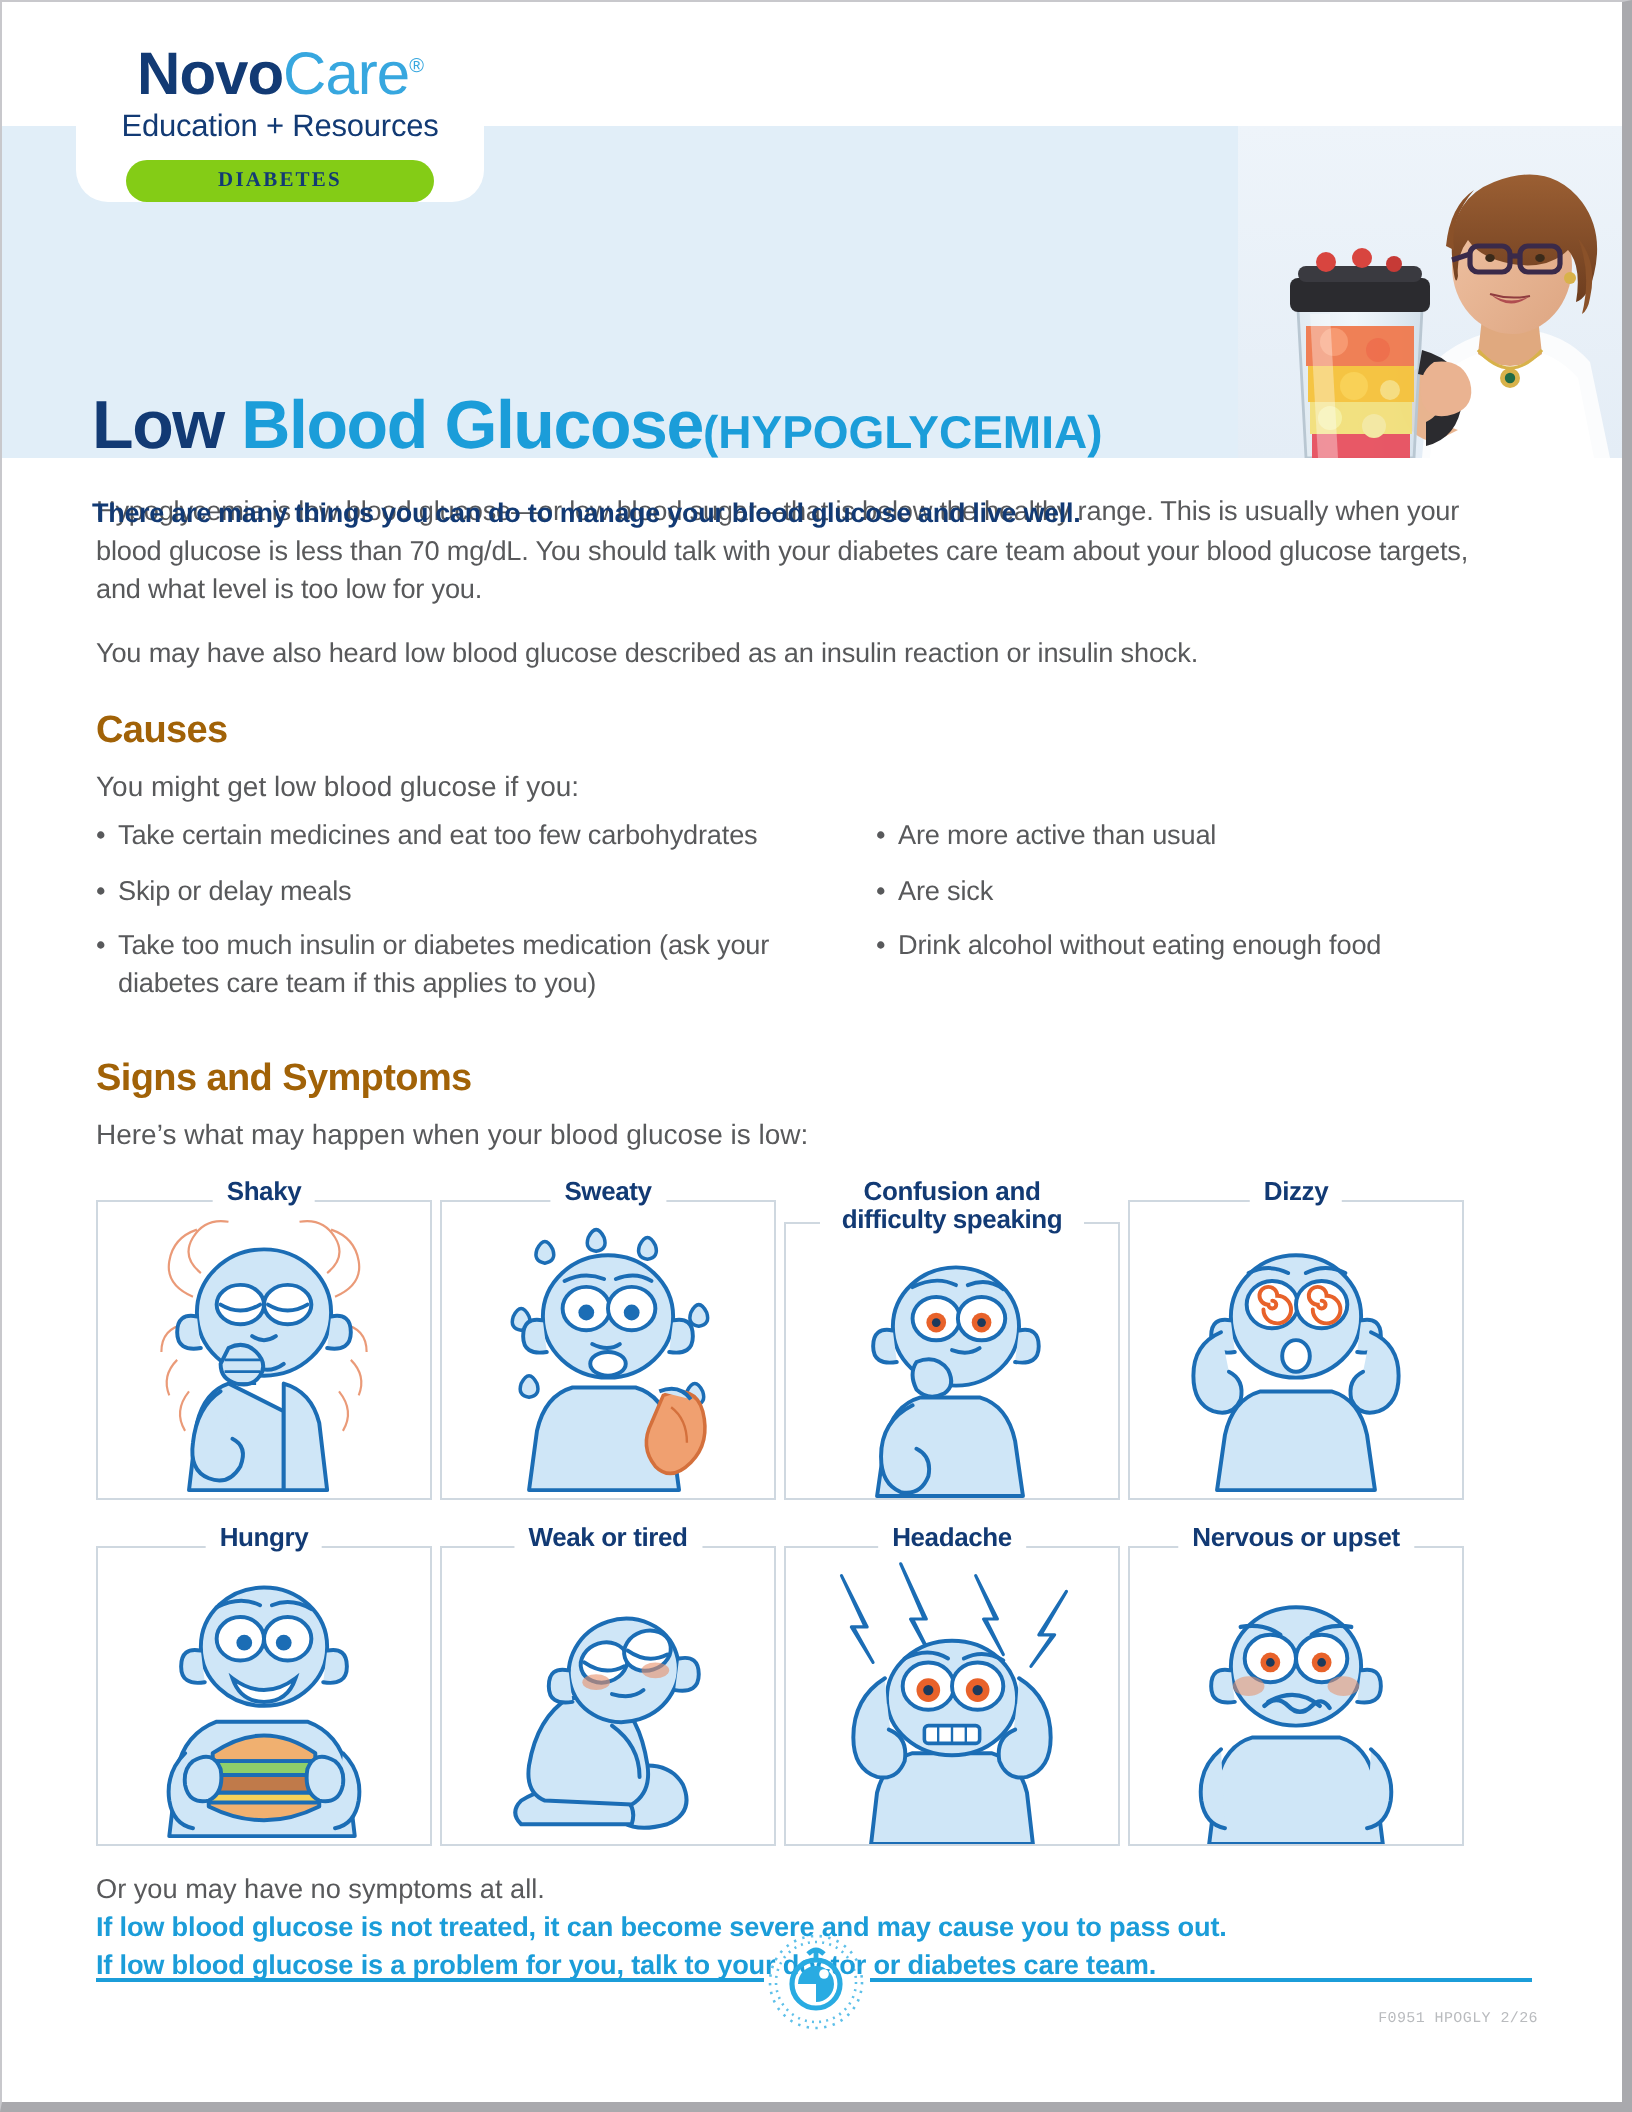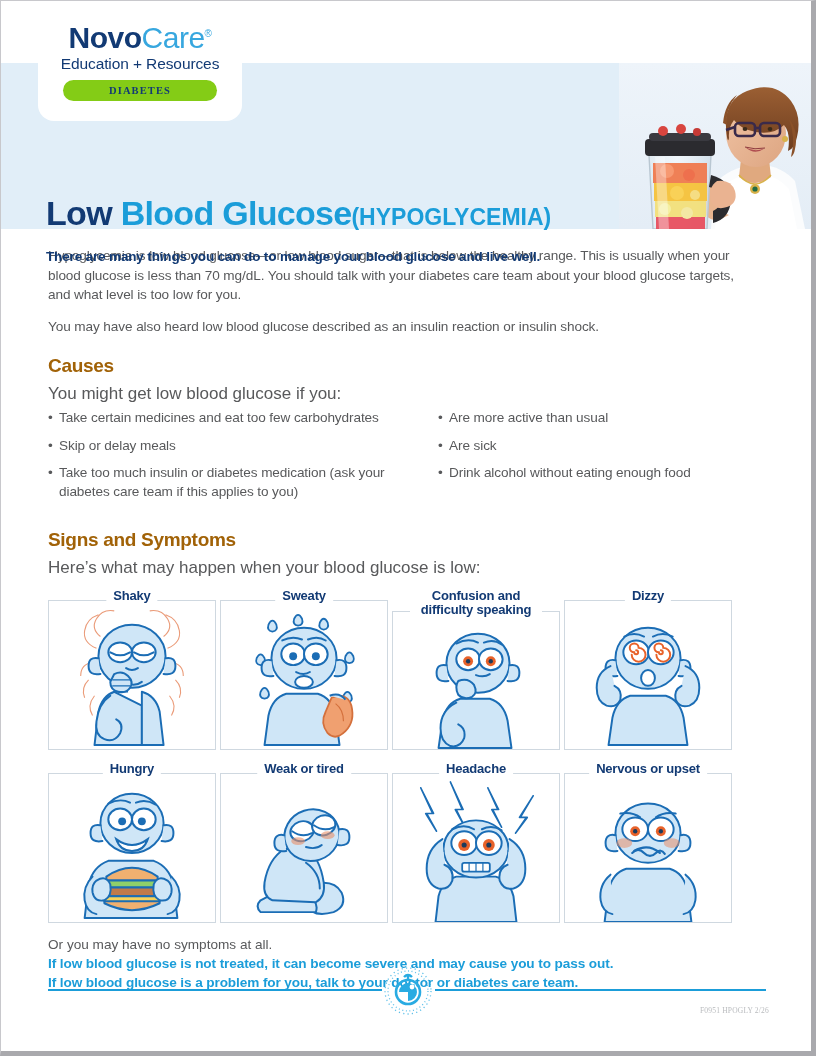--- a/index.html
+++ b/index.html
@@ -34,21 +34,21 @@
   #header-photo {
     position: absolute;
     right: 0; top: 0;
     width: 192px; height: 166px;
     overflow: hidden;
   }
 
   #logo-card {
     position: absolute;
     left: 37px; top: 0px;
-    width: 204px; height: 120px;
+    width: 204px; height: 100px;
     background: #ffffff;
     border-bottom-left-radius: 16px;
     border-bottom-right-radius: 16px;
     z-index: 5;
     padding-top: 22px;
   }
 
   .logo-wordmark {
     font-size: 30px;
     text-align: center;
@@ -128,21 +128,21 @@
     color: #a16207;
     font-size: 19px;
     font-weight: bold;
     letter-spacing: -0.3px;
     margin-top: 19px;
     margin-bottom: 7px;
   }
 
   .lead-line {
     color: #58595b;
-    font-size: 17px;
+    font-size: 14px;
     line-height: 19px;
     margin-bottom: 6px;
   }
 
   .cause-cols {
     display: flex;
     gap: 0px;
   }
   .cause-col { width: 50%; }
   .cause-col.right { padding-left: 30px; }
@@ -247,21 +247,21 @@
     position: absolute;
     left: 381px; top: -8px;
     width: 52px; height: 52px;
   }
 
   #doc-code {
     position: absolute;
     right: 42px; top: 33px;
     color: #b9bbbe;
     font-size: 7.5px;
-    font-family: Liberation Serif, serif;
+    font-family: Liberation Mono, monospace;
     letter-spacing: 0.2px;
   }
 </style>
 </head>
 <body>
 
 <div id="page">
 
   <div id="header-band">
 

